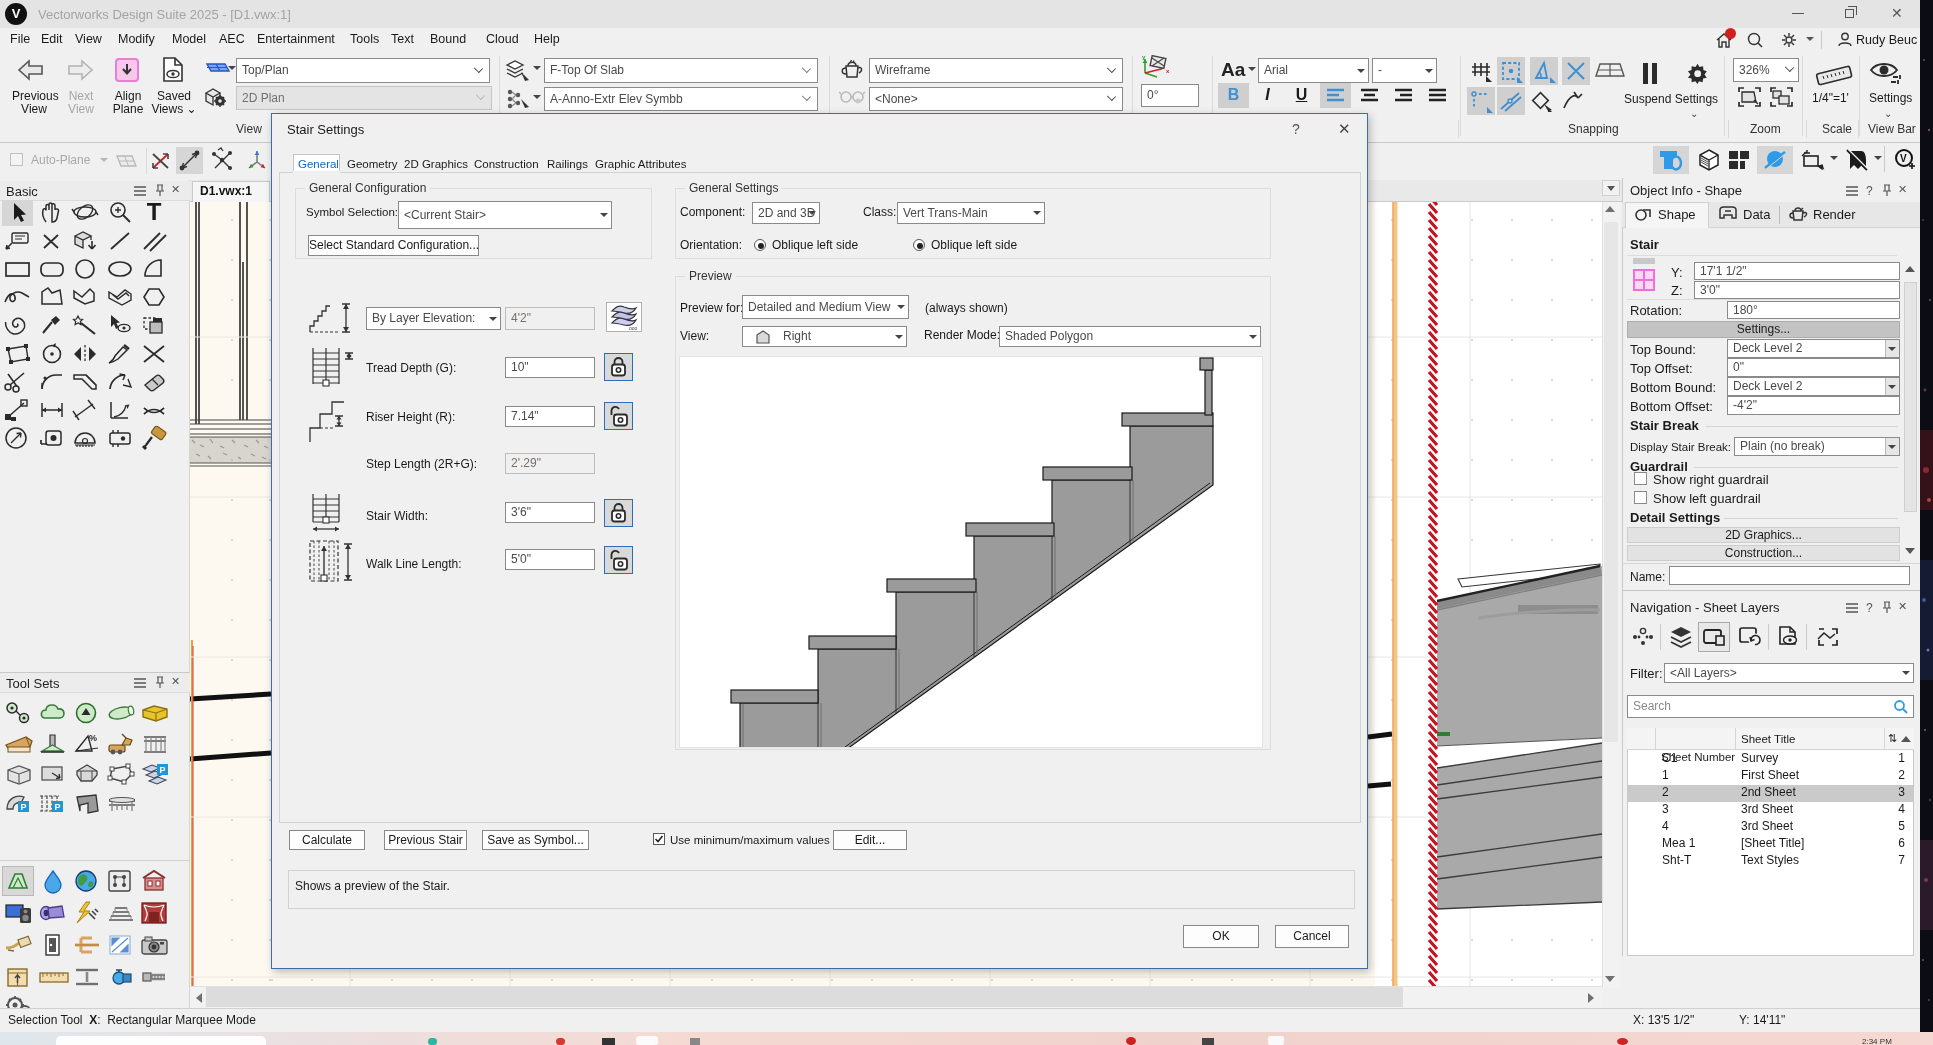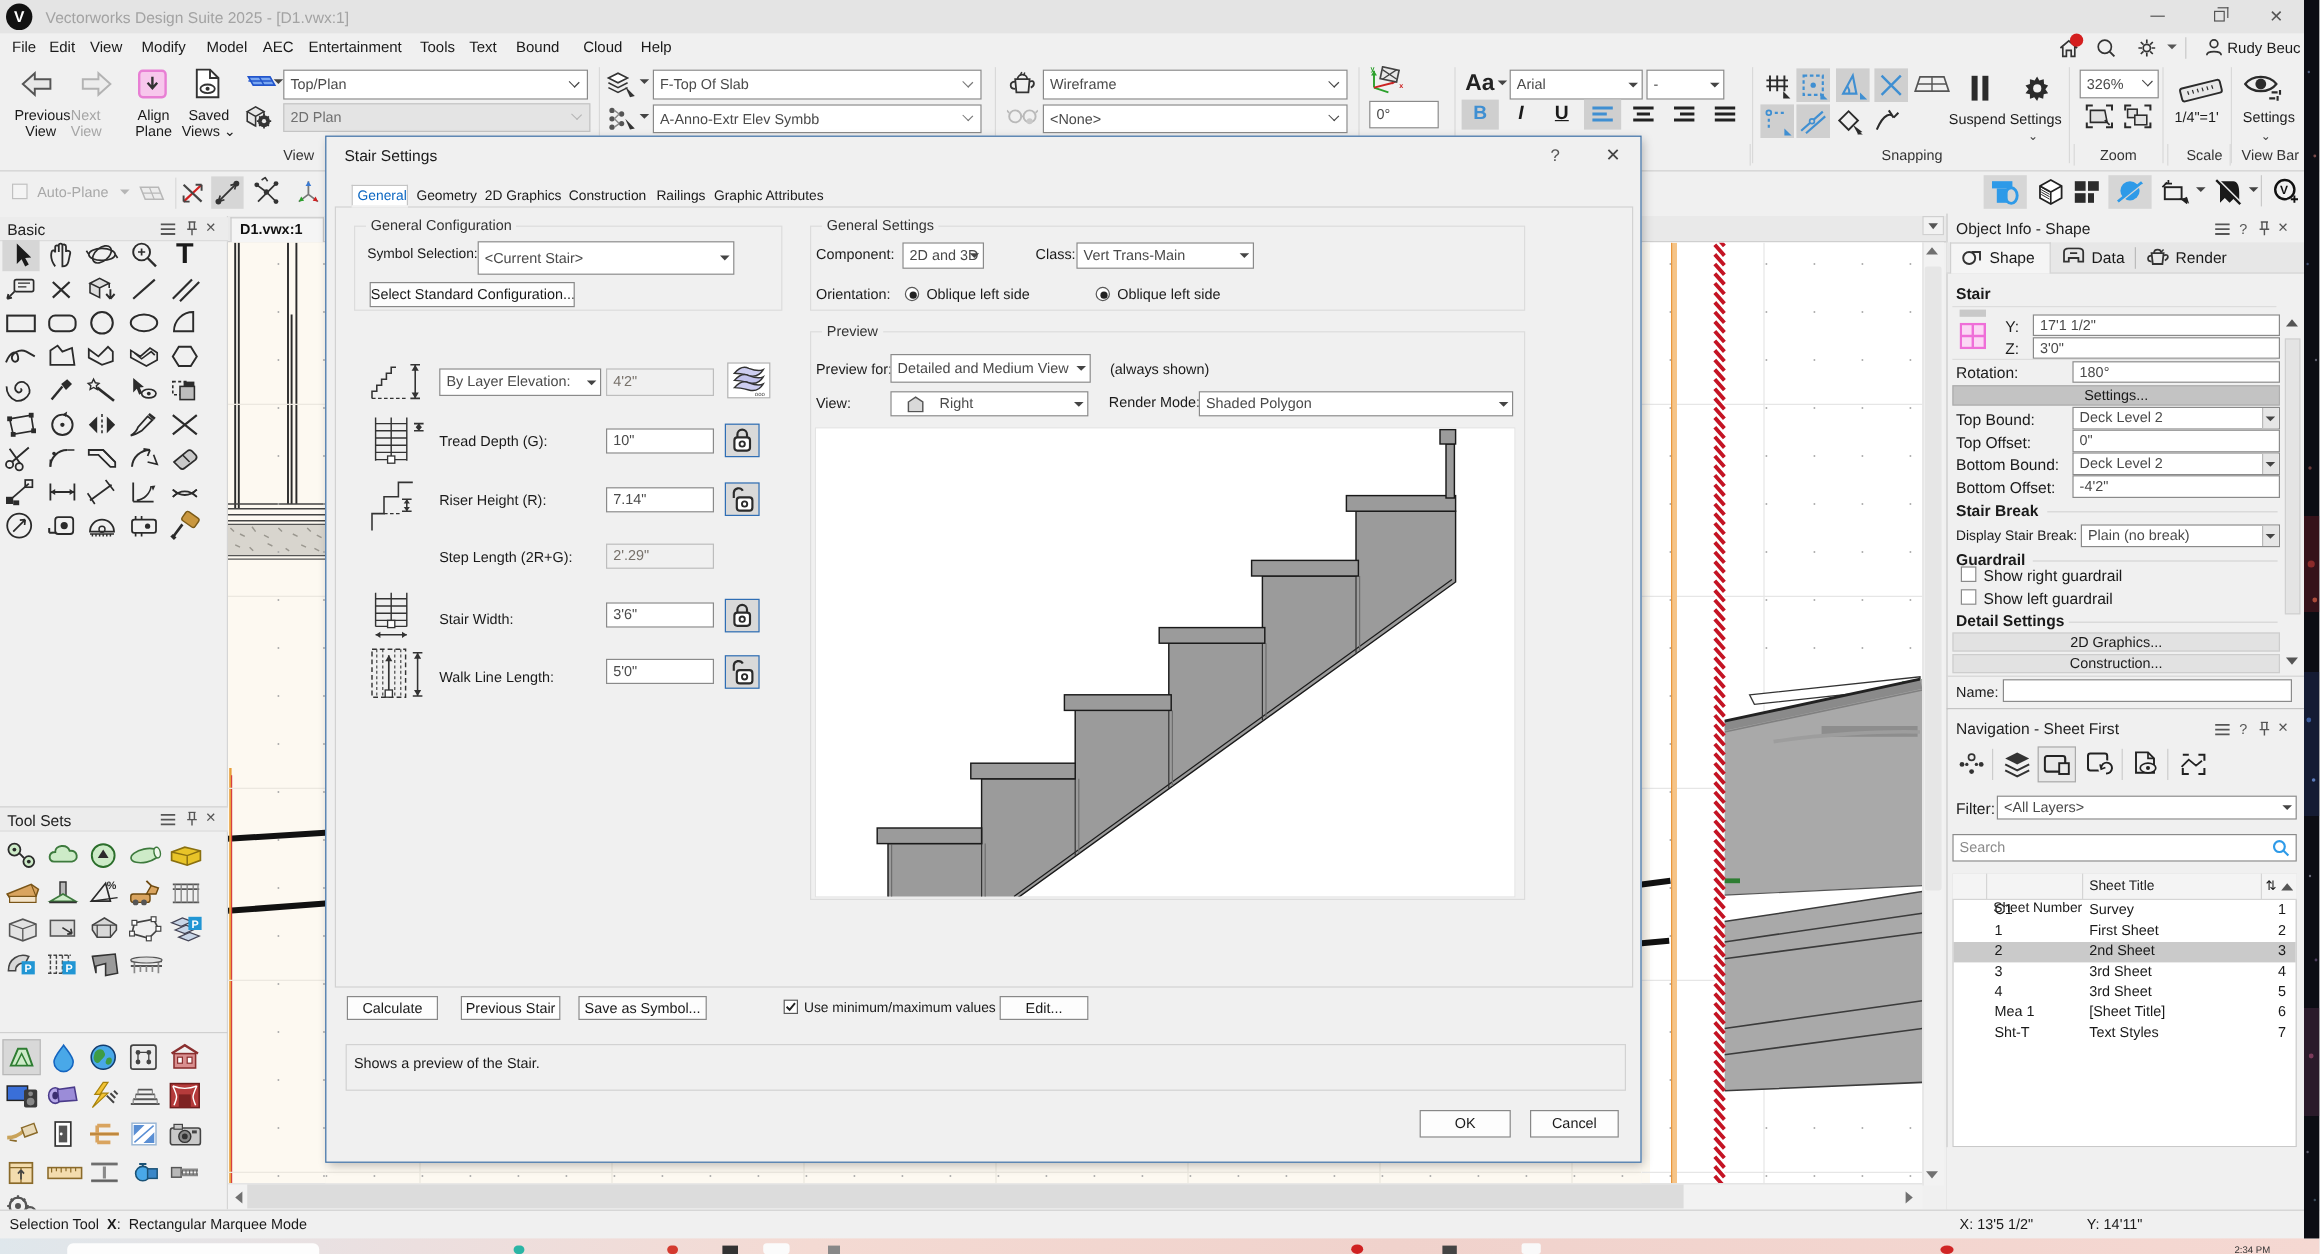--- a/index.html
+++ b/index.html
@@ -81,21 +81,21 @@
     <svg width="27" height="24" viewBox="0 0 27 24">
           <path d="M25 8 H12 V3 L2 12 L12 21 V16 H25 Z" fill="#e8e8e8" stroke="#555" stroke-width="1.6"></path>
         </svg>
   </div>
   <div class="ab" style="left:12px;top:90px;width:44px;text-align:center;font-size:12px;line-height:13px;">Previous<br>View</div>
   <div class="ab" style="left:67px;top:58px;width:27px;height:24px;">
     <svg width="27" height="24" viewBox="0 0 27 24">
           <path d="M2 8 H15 V3 L25 12 L15 21 V16 H2 Z" fill="#ededed" stroke="#b3b3b3" stroke-width="1.6"></path>
         </svg>
   </div>
-  <div class="ab" style="left:59px;top:90px;width:44px;font-size:12px;line-height:13px;color:#a6a6a6;">Next<br>View</div>
+  <div class="ab" style="left:59px;top:90px;width:44px;text-align:center;font-size:12px;line-height:13px;color:#a6a6a6;">Next<br>View</div>
   <div class="ab" style="left:114px;top:57px;width:26px;height:26px;">
     <svg width="26" height="26" viewBox="0 0 26 26">
           <rect x="2" y="2" width="22" height="22" rx="3" fill="#f7c7ec" stroke="#e87fd4" stroke-width="2"></rect>
           <path d="M13 7 V15 M9 12 L13 16.5 L17 12" fill="none" stroke="#333" stroke-width="2"></path>
         </svg>
   </div>
   <div class="ab" style="left:106px;top:90px;width:44px;text-align:center;font-size:12px;line-height:13px;">Align<br>Plane</div>
   <div class="ab" style="left:160px;top:56px;width:26px;height:27px;">
     <svg width="26" height="27" viewBox="0 0 26 27">
           <path d="M4 2 H15 L22 9 V25 H4 Z" fill="#fff" stroke="#333" stroke-width="1.6"></path>
@@ -1340,21 +1340,21 @@
   <div class="ab" style="left:1653px;top:491px;font-size:13px;">Show left guardrail</div>
   <div class="ab" style="left:1630px;top:510px;font-size:13px;font-weight:bold;">Detail Settings</div>
   <div class="ab" style="left:1724px;top:518px;width:174px;height:1px;background:#d5d5d5;"></div>
   <div class="ab" style="left:1627px;top:527px;width:273px;height:16px;background:#e2e2e2;border:1px solid #cdcdcd;text-align:center;font-size:12px;line-height:14px;">2D Graphics...</div>
   <div class="ab" style="left:1627px;top:545px;width:273px;height:16px;background:#e2e2e2;border:1px solid #cdcdcd;text-align:center;font-size:12px;line-height:14px;">Construction...</div>
   <div class="ab" style="left:1622px;top:563px;width:298px;height:1px;background:#d5d5d5;"></div>
   <div class="ab" style="left:1630px;top:570px;font-size:12px;">Name:</div>
   <div class="fld ab" style="left:1669px;top:566px;width:241px;height:19px;"></div>
 
   <div class="ab" style="left:1622px;top:590px;width:298px;height:418px;background:#f0f0f0;border-left:1px solid #c9c9c9;border-top:1px solid #c3c3c3;"></div>
-  <div class="ab" style="left:1630px;top:600px;font-size:13px;color:#222;">Navigation - Sheet First</div>
+  <div class="ab" style="left:1630px;top:600px;font-size:13px;color:#222;">Navigation - Sheet Layers</div>
   <div class="ab" style="left:1845px;top:602px;width:14px;height:12px;">
         <svg width="14" height="12">
           <path d="M1 2 H13 M1 6 H13 M1 10 H13" stroke="#555" stroke-width="1.5"></path>
         </svg>
       </div>
   <div class="ab" style="left:1866px;top:601px;font-size:12px;color:#555;">?</div>
   <div class="ab" style="left:1882px;top:601px;width:10px;height:13px;">
         <svg width="10" height="13">
           <path d="M2 1 H8 M3 1 V7 M7 1 V7 M1 7 H9 M5 7 V12" stroke="#555" stroke-width="1.2"></path>
         </svg>

